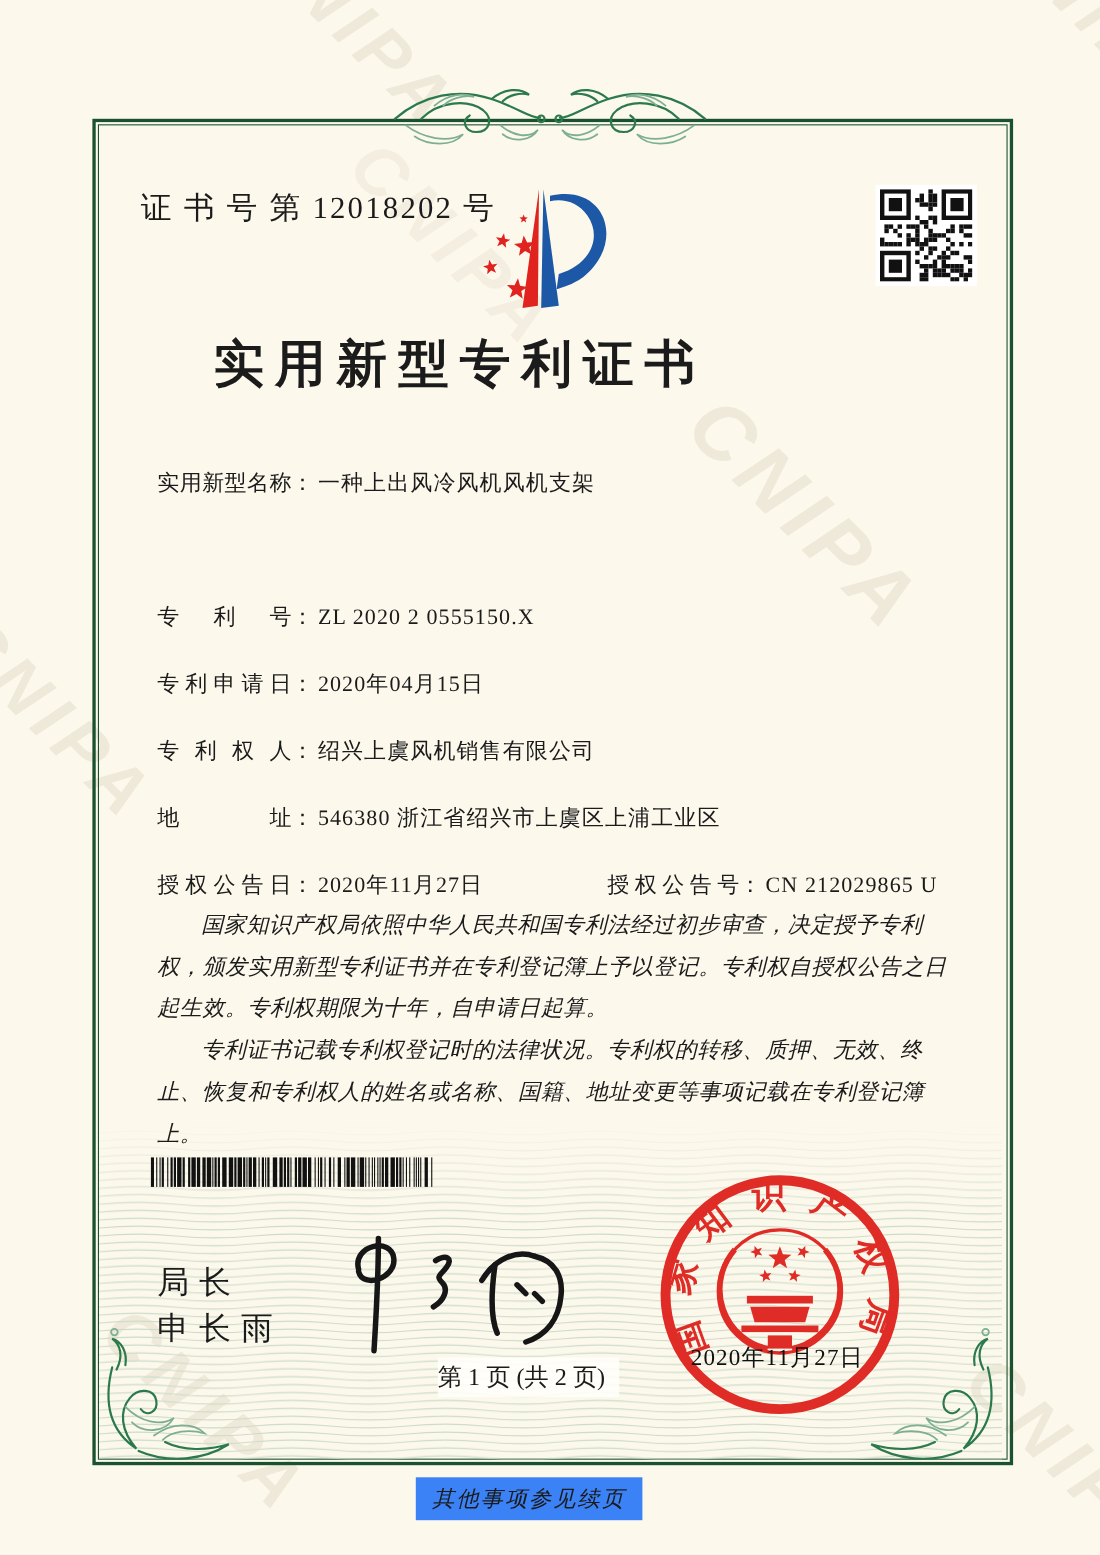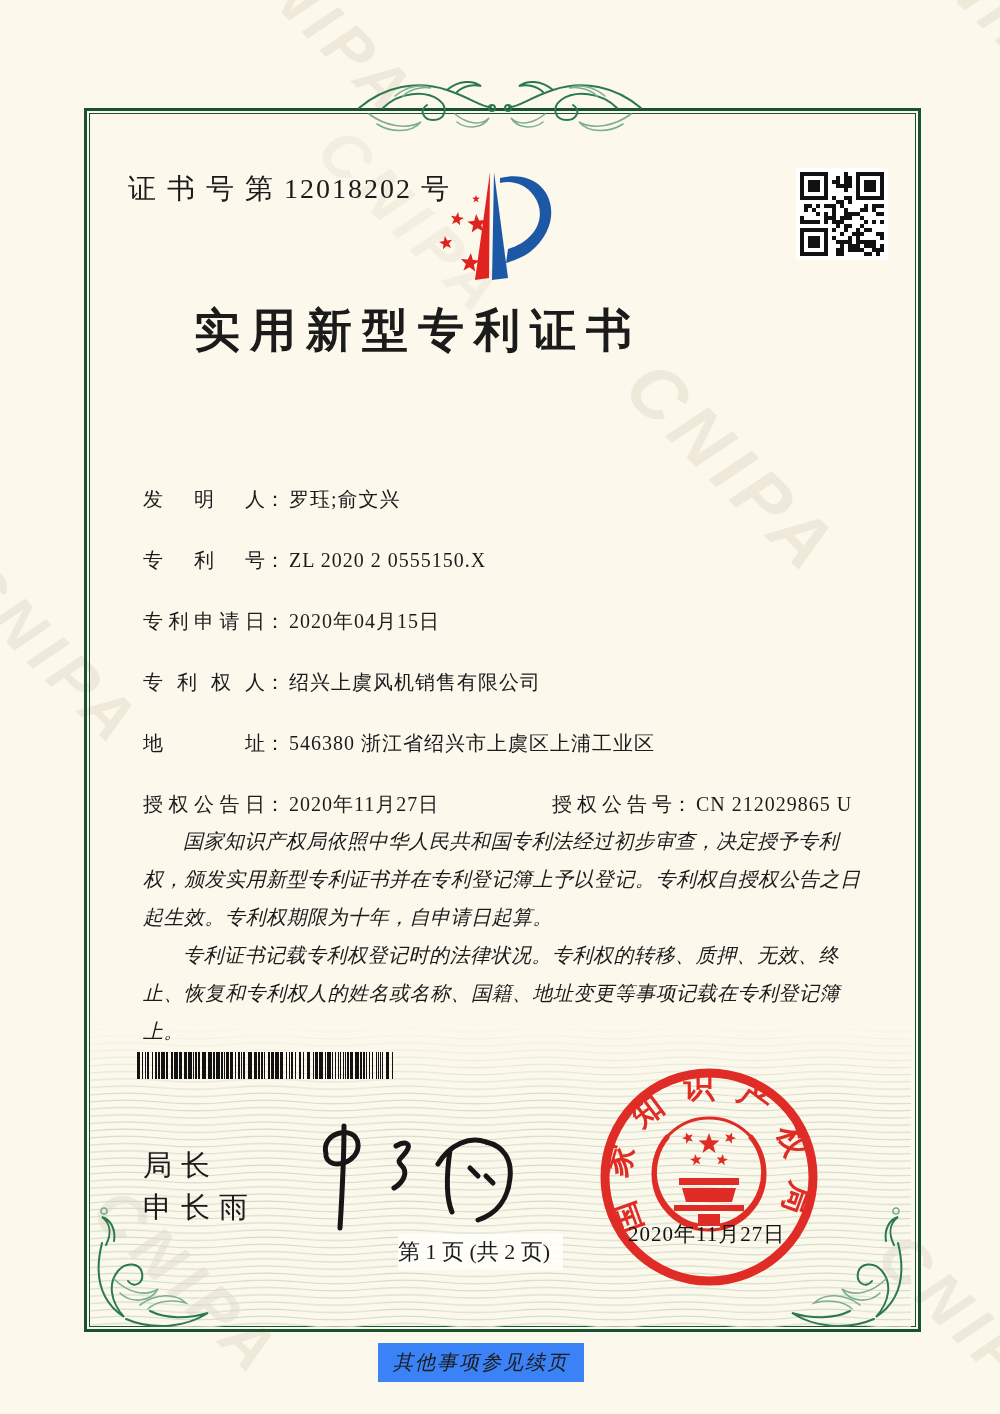--- a/index.html
+++ b/index.html
@@ -269,22 +269,22 @@
         <rect x="60" y="4" width="20" height="20" fill="#fff"></rect>
         <rect x="64" y="8" width="12" height="12" fill="#111"></rect>
         <rect x="0" y="56" width="28" height="28" fill="#111"></rect>
         <rect x="4" y="60" width="20" height="20" fill="#fff"></rect>
         <rect x="8" y="64" width="12" height="12" fill="#111"></rect>
       </svg>
   </div>
 
   <div class="title">实用新型专利证书</div>
 
-  <div class="row" style="top:486px;">
-    <span class="flabel">发明人</span><span class="colon">：</span><span class="fval">罗珏;俞文兴</span>
+  <div class="row" style="top:425px;">
+    <span class="flabel">实用新型名称</span><span class="colon">：</span><span class="fval">一种上出风冷风机风机支架</span>
   </div>
   <div class="row" style="top:547px;">
     <span class="flabel">专利号</span><span class="colon">：</span><span class="fval">ZL 2020 2 0555150.X</span>
   </div>
   <div class="row" style="top:608px;">
     <span class="flabel">专利申请日</span><span class="colon">：</span><span class="fval">2020年04月15日</span>
   </div>
   <div class="row" style="top:669px;">
     <span class="flabel">专利权人</span><span class="colon">：</span><span class="fval">绍兴上虞风机销售有限公司</span>
   </div>

